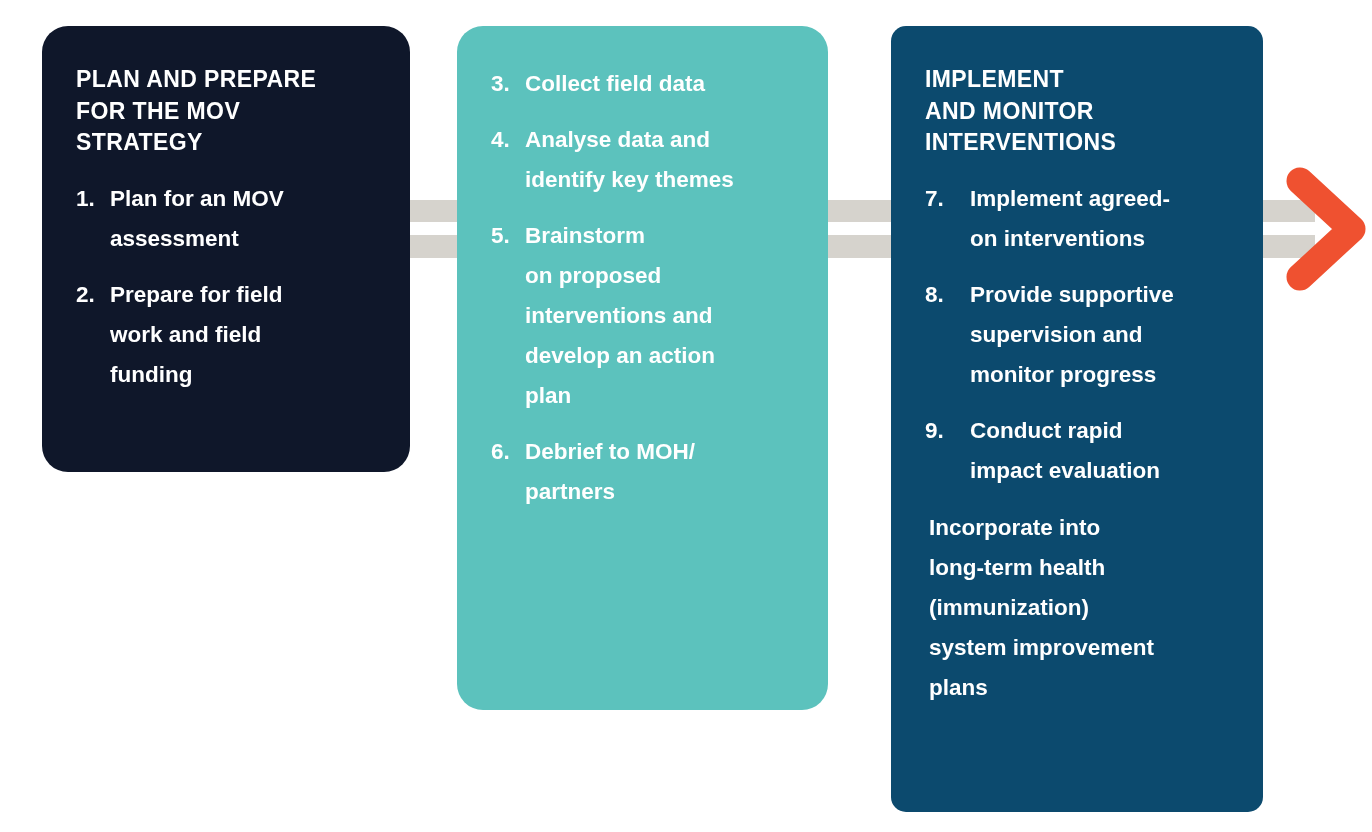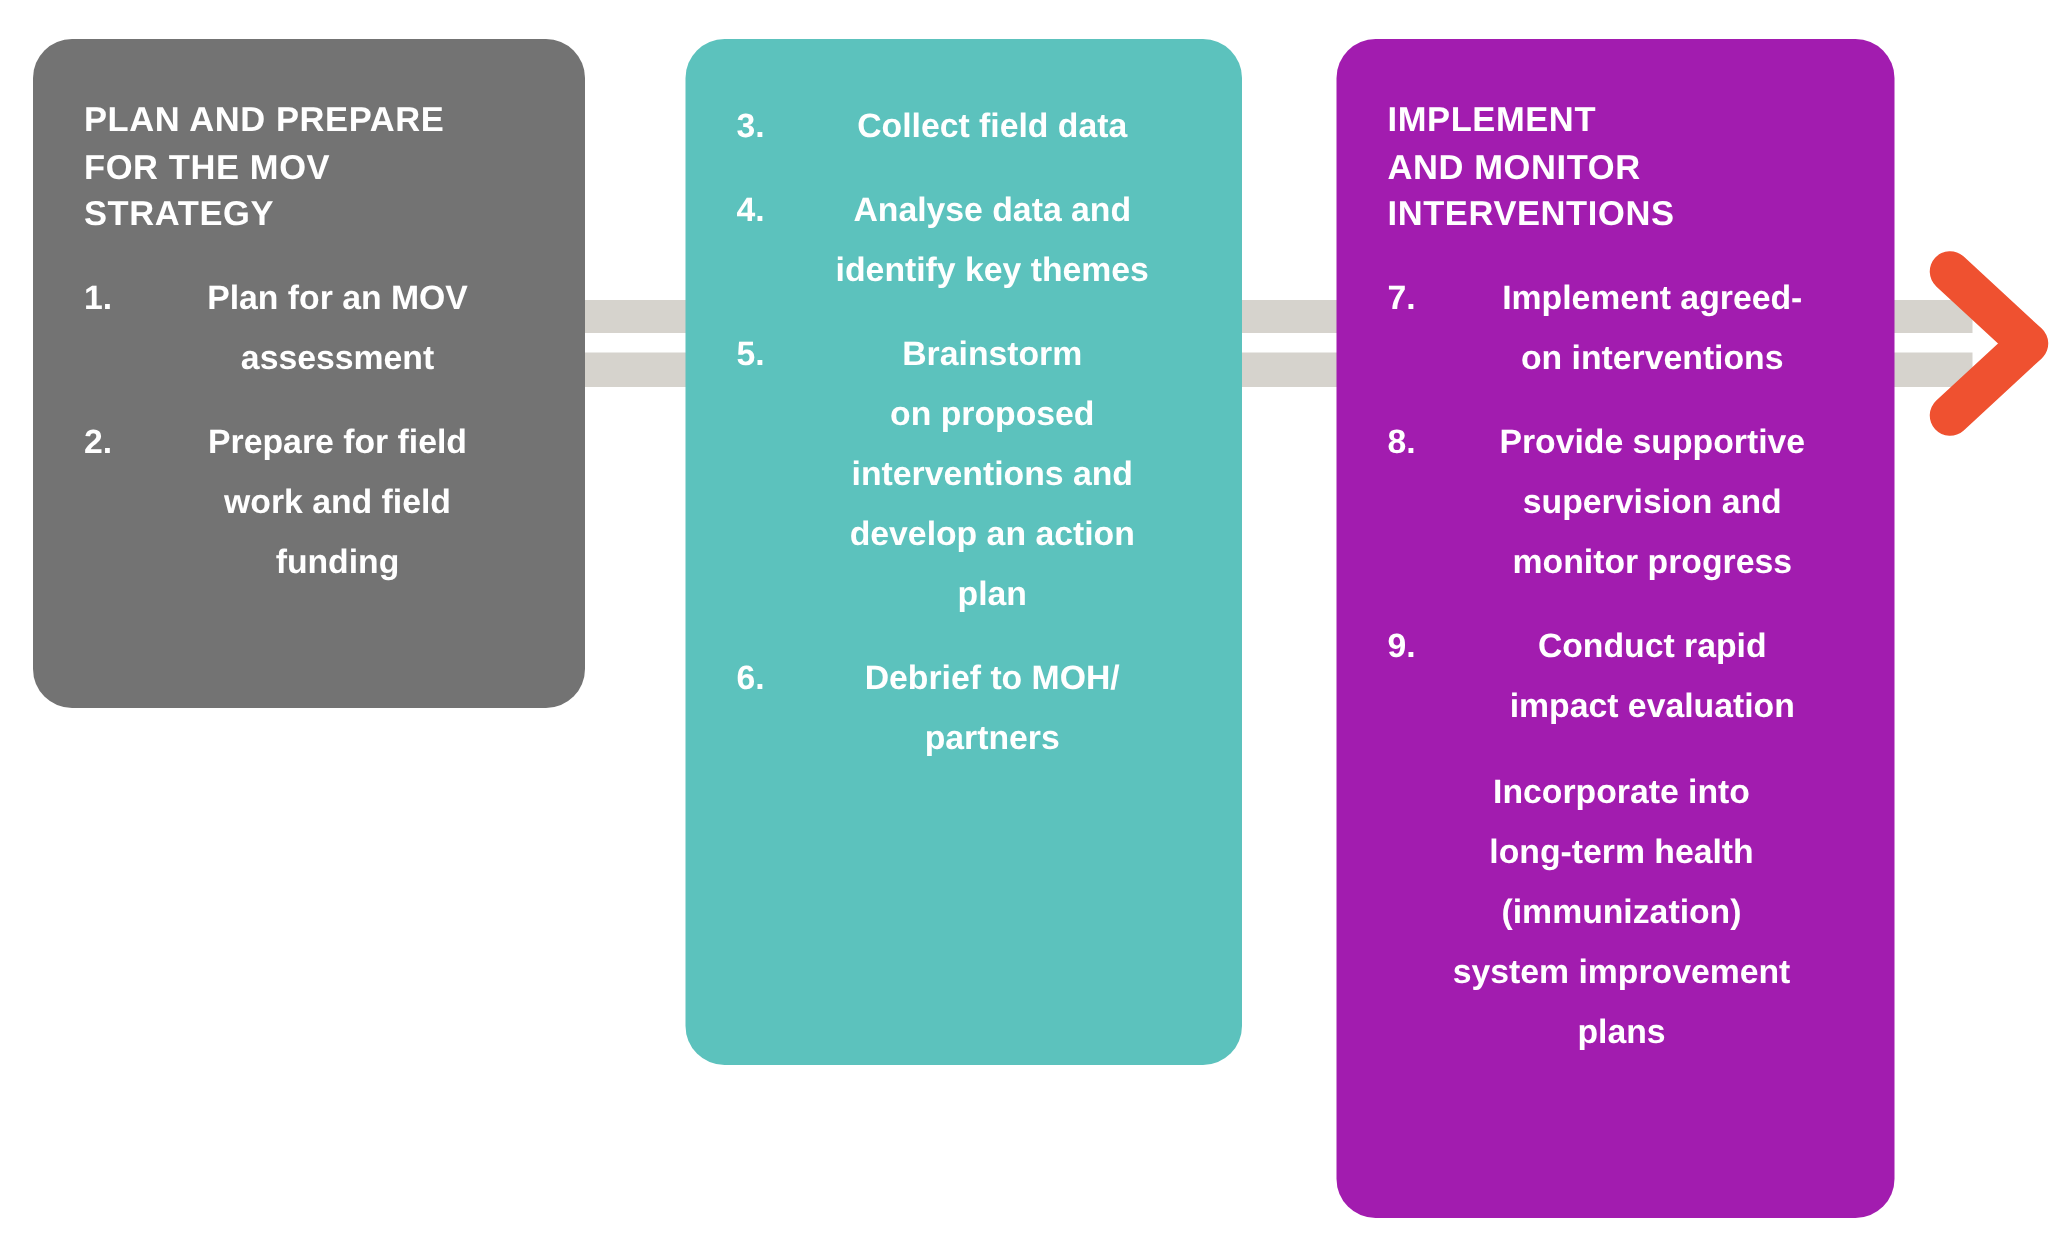--- a/index.html
+++ b/index.html
@@ -34,23 +34,23 @@
   }
 
   
   .panel {
     position: absolute;
     border-radius: 26px;
     z-index: 2;
     box-sizing: border-box;
     padding: 38px 30px 26px 34px;
   }
-  .panel-blue  { background: #737373; }
+  .panel-blue  { background: #0f172a; margin-left: 20px; }
   .panel-teal  { background: #5cc2bd; }
-  .panel-red   { background: #a21caf; }
+  .panel-red   { background: #0c4a6e; border-radius: 15px; }
 
   .panel-title {
     color: #ffffff;
     font-weight: bold;
     font-size: 23px;
     line-height: 1.38;
     letter-spacing: 0.4px;
     margin: 0 0 20px 0;
     white-space: pre-line;
   }
@@ -71,21 +71,20 @@
   .step:last-child { margin-bottom: 0; }
   .step-num {
     flex: 0 0 auto;
     min-width: 30px;
     text-align: left;
   }
   .step-text {
     flex: 1 1 auto;
     white-space: pre-line;
     padding-left: 4px;
-    text-align: center;
   }
   .panel-red .step-num { min-width: 41px; }
 </style>
 </head>
 <body>
 
 <div class="canvas">
 
   <div class="connector" style="left:390px; top:200px; width:80px; height:22px;"></div>
   <div class="connector" style="left:390px; top:235px; width:80px; height:23px;"></div>

